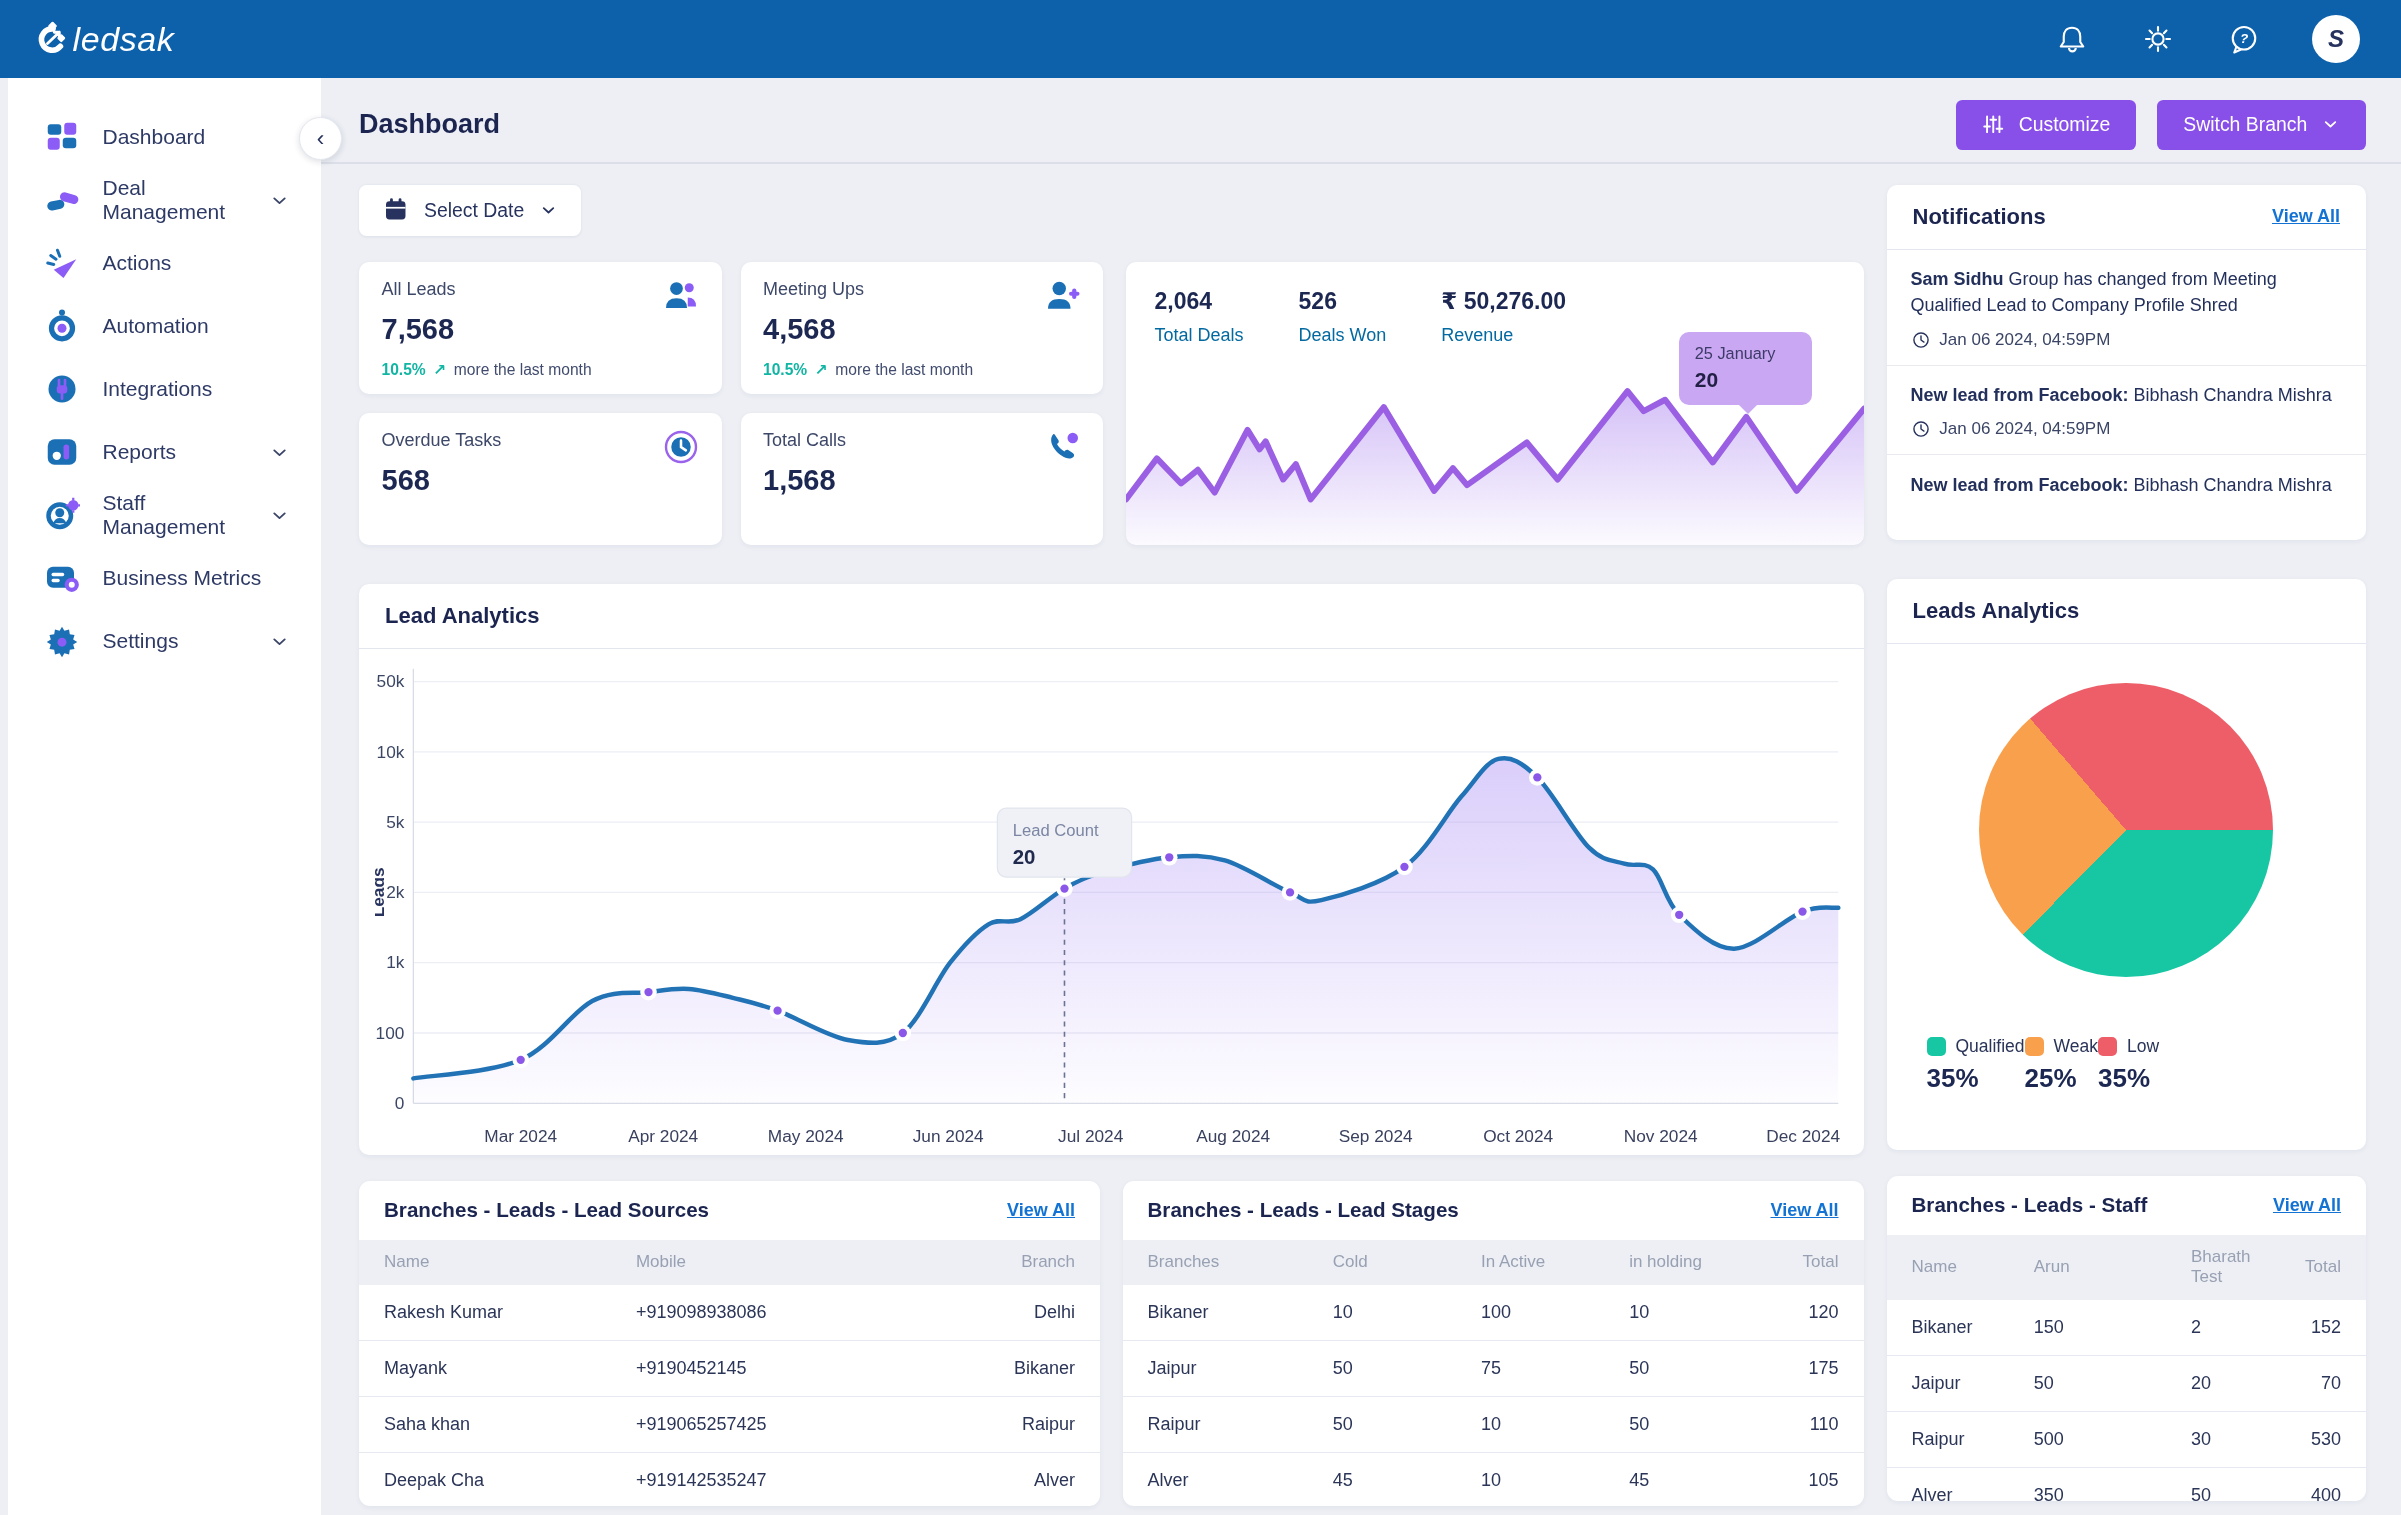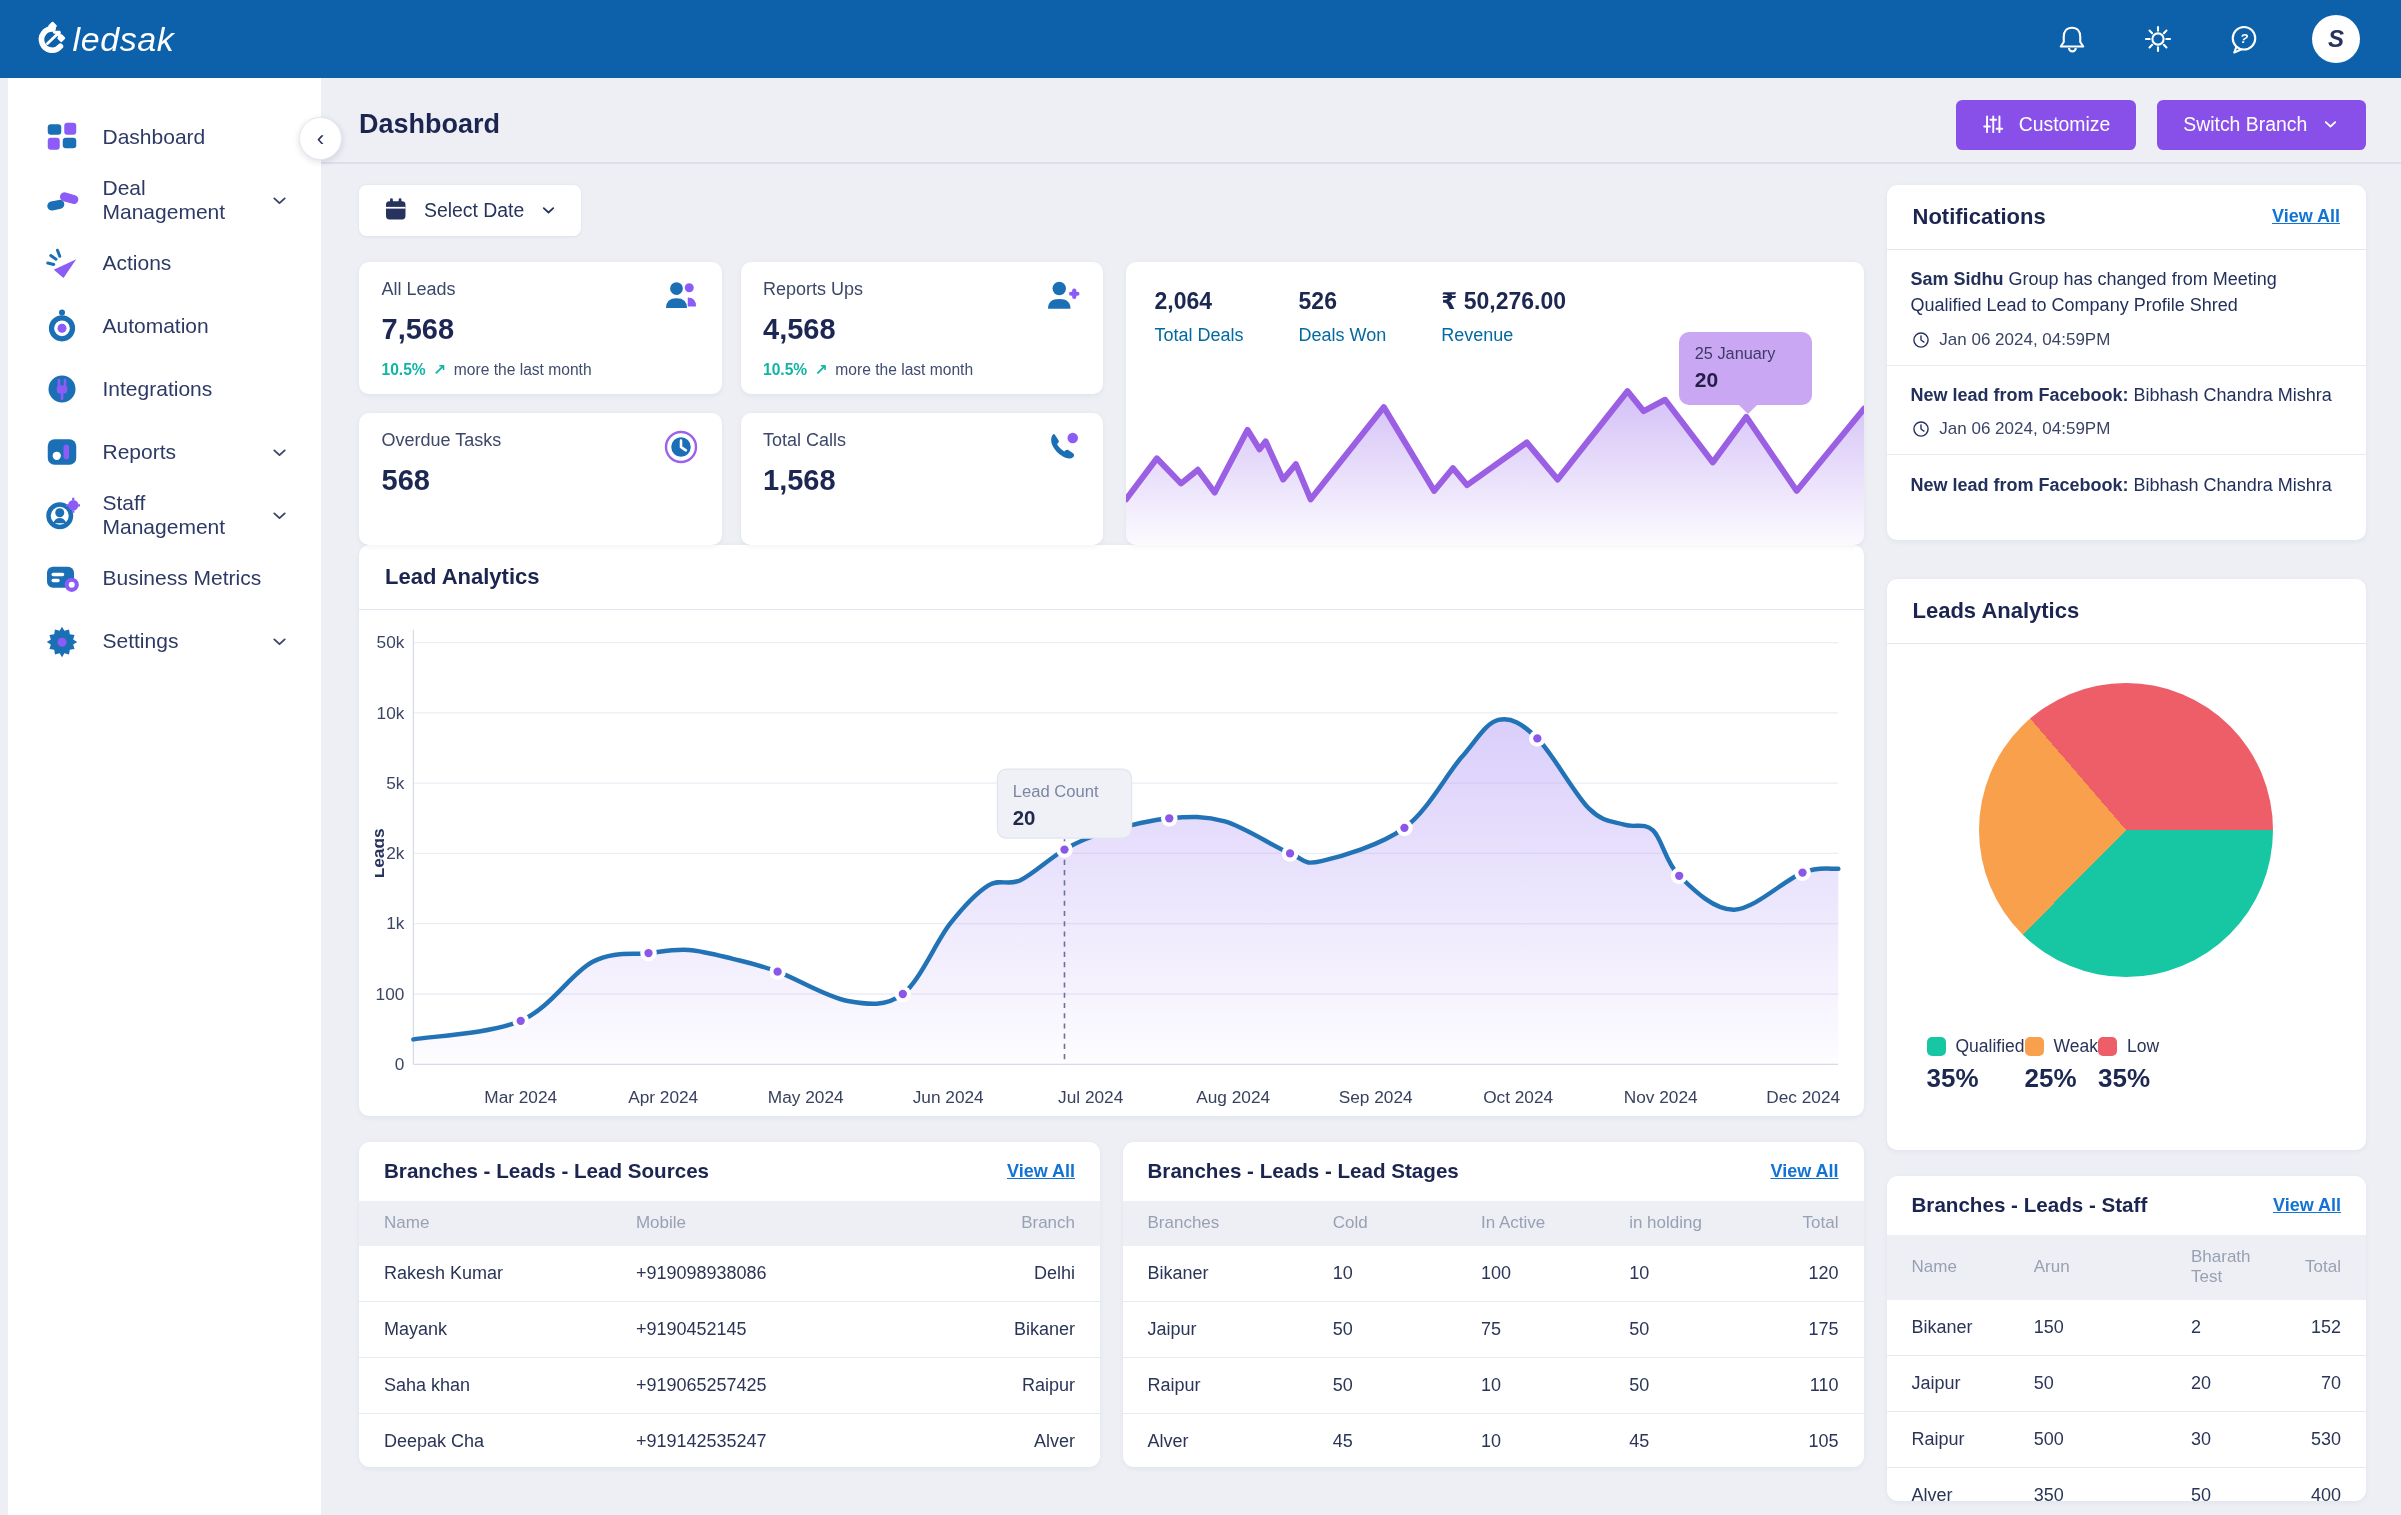--- a/index.html
+++ b/index.html
@@ -44,21 +44,21 @@
   .col-right { flex:1; min-width:0; }
   .card { background:#fff; border-radius:10px; box-shadow:0 1.3px 5px rgba(23,31,60,.05); }
   
   .toolbar { margin-bottom:26px; }
   .select-date { height:51px; background:#fff; border:none; border-radius:7.5px; display:inline-flex;
     align-items:center; gap:15px; padding:0 22.5px; font-size:19.4px; color:#27335e;
     box-shadow:0 0.6px 3.1px rgba(20,30,60,.07); font-family:inherit; cursor:pointer; }
   .select-date svg.cal { width:27.5px; height:27.5px; }
   .select-date svg.chev { width:19px; height:19px; color:#27335e; }
   
-  .row1 { display:flex; gap:22.5px; height:283px; }
+  .row1 { display:flex; gap:22.5px; height:283px; margin-bottom:39px; }
   .stats-grid { width:744px; flex:none; display:grid; grid-template-columns:1fr 1fr;
     grid-template-rows:1fr 1fr; gap:19px; }
   .stat-card { border-radius:10px; background:#fff; box-shadow:0 1.3px 5px rgba(23,31,60,.05);
     padding:17.5px 22.5px; position:relative; }
   .stat-label { font-size:18px; color:#3d4869; }
   .stat-icon { position:absolute; top:16.3px; right:22.5px; width:36px; height:36px; }
   .stat-value { font-size:29px; font-weight:700; color:#1c2752; margin-top:12.5px; }
   .stat-delta { position:absolute; left:22.5px; bottom:15px; font-size:15.6px; color:#414c6e;
     display:flex; gap:7.5px; align-items:center; }
   .delta-pct { color:#10b5a3; font-weight:600; }
@@ -295,21 +295,21 @@
                 <path d="M33 26 q11 0 11 12 l-11 0 z" fill="#8b5cf6"></path>
               </svg>
               <div class="stat-value">7,568</div>
               <div class="stat-delta">
                 <span class="delta-pct">10.5%</span>
                 <span class="delta-arrow">↗</span>
                 <span>more the last month</span>
               </div>
             </div>
             <div class="stat-card">
-              <div class="stat-label">Reports Ups</div>
+              <div class="stat-label">Meeting Ups</div>
               <svg class="stat-icon" viewBox="0 0 48 48">
                 <circle cx="19" cy="14" r="9" fill="#1b6fb5"></circle>
                 <path d="M4 41 q0-13 15-13 q15 0 15 13 z" fill="#1b6fb5"></path>
                 <rect x="32" y="18.2" width="14" height="5.6" rx="2.8" fill="#8b5cf6"></rect>
                 <rect x="36.2" y="14" width="5.6" height="14" rx="2.8" fill="#8b5cf6"></rect>
               </svg>
               <div class="stat-value">4,568</div>
               <div class="stat-delta">
                 <span class="delta-pct">10.5%</span>
                 <span class="delta-arrow">↗</span>

